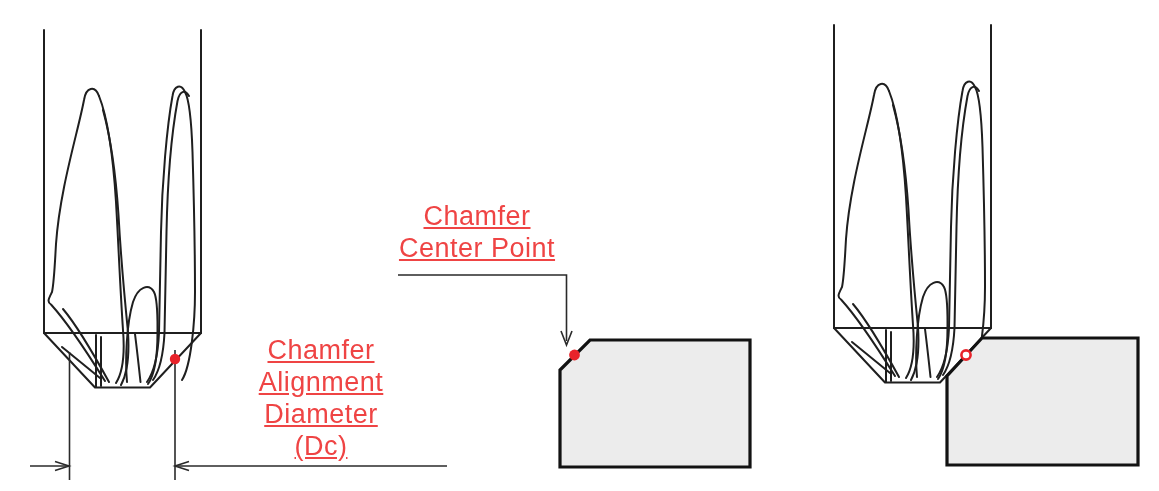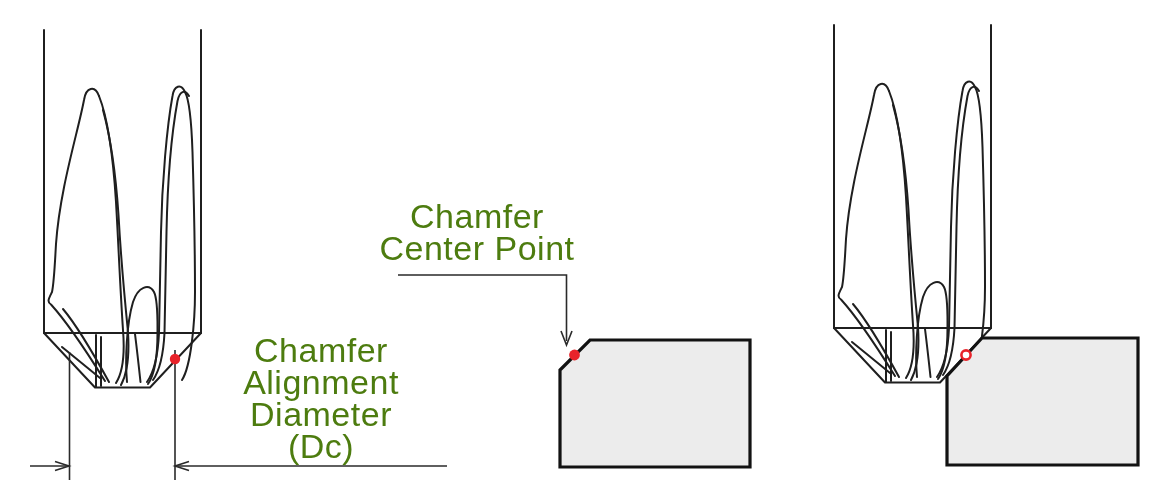--- a/index.html
+++ b/index.html
@@ -12,26 +12,27 @@
     width:1159px;height:491px;
     background:#ffffff;
     overflow:hidden;
   }
   svg.scene{position:absolute;left:0;top:0;}
   .tool-line{stroke:#1f1f1f;stroke-width:2;fill:none;stroke-linecap:round;stroke-linejoin:round;}
   .thin-line{stroke:#2a2a2a;stroke-width:1.6;fill:none;stroke-linecap:butt;}
   .workpiece{stroke:#121212;stroke-width:3.2;stroke-linejoin:miter;}
   .label{
     position:absolute;
-    color:#4d7c0f;
-    font-size:34px;
+    color:#ef4444;
+    font-size:27px;
     line-height:32px;
     text-align:center;
     white-space:pre-line;
     letter-spacing:0.5px;
+    text-decoration:underline;
   }
   .label-dc{left:210px;top:334px;width:222px;}
   .label-ccp{left:352px;top:200px;width:250px;}
 </style>
 </head>
 <body>
 
 <div class="canvas">
 
   <svg class="scene" width="1159" height="491" viewBox="0 0 1159 491">

